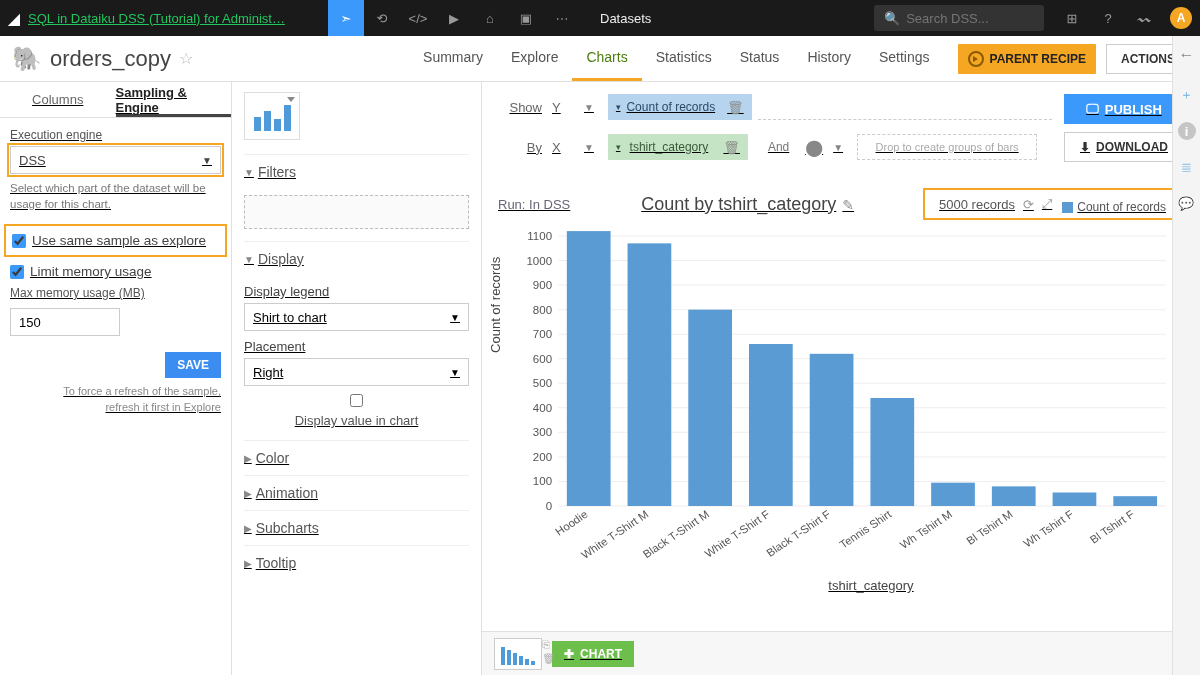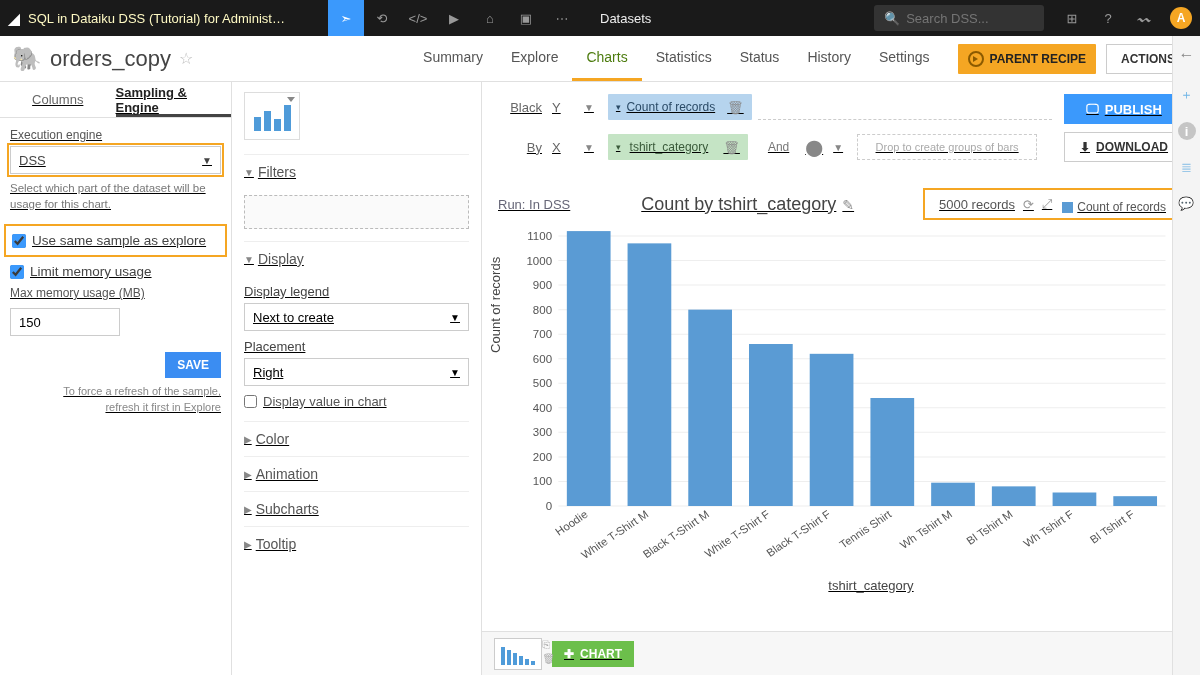--- a/index.html
+++ b/index.html
@@ -1,20 +1,20 @@
 <!DOCTYPE html>
 <html><head>
 <meta charset="utf-8">
 <style>
   * { box-sizing: border-box; margin: 0; padding: 0; font-family: -apple-system, BlinkMacSystemFont, "Segoe UI", Arial, sans-serif; }
   body { width: 1200px; height: 675px; overflow: hidden; background: #fff; position: relative; }
 
   .topbar { height: 36px; background: #1a1a1a; color: #ccc; display: flex; align-items: center; font-size: 13px; }
   .topbar .logo { width: 28px; text-align: center; font-size: 16px; color: #fff; }
-  .topbar .title { color: #fef9c3; font-weight: 500; flex: 0 0 300px; overflow: hidden; white-space: nowrap; text-overflow: ellipsis; }
+  .topbar .title { color: #22c55e; font-weight: 500; flex: 0 0 300px; overflow: hidden; white-space: nowrap; text-overflow: ellipsis; text-decoration: underline; }
   .topbar .iconbtn { width: 36px; height: 36px; display: flex; align-items: center; justify-content: center; color: #999; cursor: pointer; }
   .topbar .iconbtn.active { background: #3b99fc; color: #fff; }
   .topbar .crumb { margin-left: 20px; color: #eee; }
   .topbar .spacer { flex: 1; }
   .topbar .search { background: #333; border-radius: 3px; height: 26px; display: flex; align-items: center; padding: 0 10px; width: 170px; margin-right: 10px; }
   .topbar .search input { background: transparent; border: none; outline: none; color: #ccc; font-size: 13px; width: 100%; }
   .topbar .avatar { width: 22px; height: 22px; border-radius: 50%; background: #f5a623; color: #fff; display: flex; align-items: center; justify-content: center; font-size: 12px; font-weight: bold; margin: 0 8px; }
 
   .subhead { height: 46px; border-bottom: 1px solid #e0e0e0; display: flex; align-items: center; padding: 0 12px; position: relative; }
   .subhead .db-icon { font-size: 24px; color: #7aa5c7; margin-right: 8px; }
@@ -48,21 +48,21 @@
 
   .midpane { width: 250px; border-right: 1px solid #e0e0e0; padding: 10px 12px; }
   .chart-type-box { width: 56px; height: 48px; border: 1px solid #ddd; margin-bottom: 14px; display:flex; align-items:flex-end; justify-content:center; gap:3px; padding-bottom:8px; position:relative;}
   .chart-type-box .b { width:7px; background:#4f9bd9;}
   .chart-type-box .tri { position:absolute; top:4px; right:4px; width:0;height:0;border-left:4px solid transparent;border-right:4px solid transparent;border-top:5px solid #888;}
   .midpane .accordion { color: #555; font-size: 14px; padding: 9px 0; border-top: 1px solid #eee; cursor: pointer; display:flex; align-items:center; gap:4px;}
   .midpane .accordion .caret { font-size: 10px; color:#888; }
   .midpane .drop-filter { border: 1px dashed #bbb; height: 34px; margin: 6px 0 12px; background:#fafafa;}
   .midpane .sublabel { font-size: 13px; color:#444; margin: 8px 0 4px; }
   .midpane .dd { height: 28px; border: 1px solid #ccc; display: flex; align-items: center; justify-content: space-between; padding: 0 8px; font-size: 13px; margin-bottom:8px;}
-  .midpane .chkline { display:flex; align-items:center; gap:6px; font-size:13px; color:#555; margin:6px 0 12px;}
+  .midpane .chkline { display:flex; align-items:center; gap:6px; font-size:13px; color:#555; margin:6px 0 12px;flex-direction:column;}
 
   .rightpane { flex: 1; display: flex; flex-direction: column; }
   .rightpane .config { padding: 12px 16px; display: flex; gap: 12px; align-items:flex-start;}
   .rightpane .config-left { flex: 1; }
   .rightpane .cfg-row { display: flex; align-items: center; margin-bottom: 14px; gap: 10px; }
   .rightpane .cfg-label { width: 44px; font-size: 13px; color: #666; text-align:right; }
   .rightpane .axis-letter { width: 22px; font-size: 13px; color: #666; }
   .rightpane .axis-caret { color:#888; font-size:10px; margin-right:4px;}
   .rightpane .pill { height: 26px; display: flex; align-items: center; padding: 0 8px; font-size: 12px; border-radius: 1px; gap:6px; min-width:140px; justify-content:space-between;}
   .rightpane .pill.blue { background: #b6d4ee; color:#2a4a66; }
@@ -199,21 +199,21 @@
         <span class="caret">▼</span>
         <span>Filters</span>
       </div>
     <div class="drop-filter"></div>
     <div class="accordion">
         <span class="caret">▼</span>
         <span>Display</span>
       </div>
     <div class="sublabel">Display legend</div>
     <div class="dd">
-        <span>Next to create</span>
+        <span>Shirt to chart</span>
         <span style="font-size:10px;">▼</span>
       </div>
     <div class="sublabel">Placement</div>
     <div class="dd">
         <span>Right</span>
         <span style="font-size:10px;">▼</span>
       </div>
     <div class="chkline">
         <input type="checkbox" style="">
         <span>Display value in chart</span>
@@ -233,21 +233,21 @@
     <div class="accordion">
         <span class="caret">▶</span>
         <span>Tooltip</span>
       </div>
   </div>
 
   <div class="rightpane">
     <div class="config">
       <div class="config-left">
         <div class="cfg-row">
-          <span class="cfg-label">Black</span>
+          <span class="cfg-label">Show</span>
           <span class="axis-letter">Y</span>
           <span class="axis-caret">▼</span>
           <div class="pill blue">
               <span class="dot">▾</span>
               <span>Count of records</span>
               <span class="del">🗑</span>
             </div>
           <div class="drop-expand"></div>
         </div>
         <div class="cfg-row">

